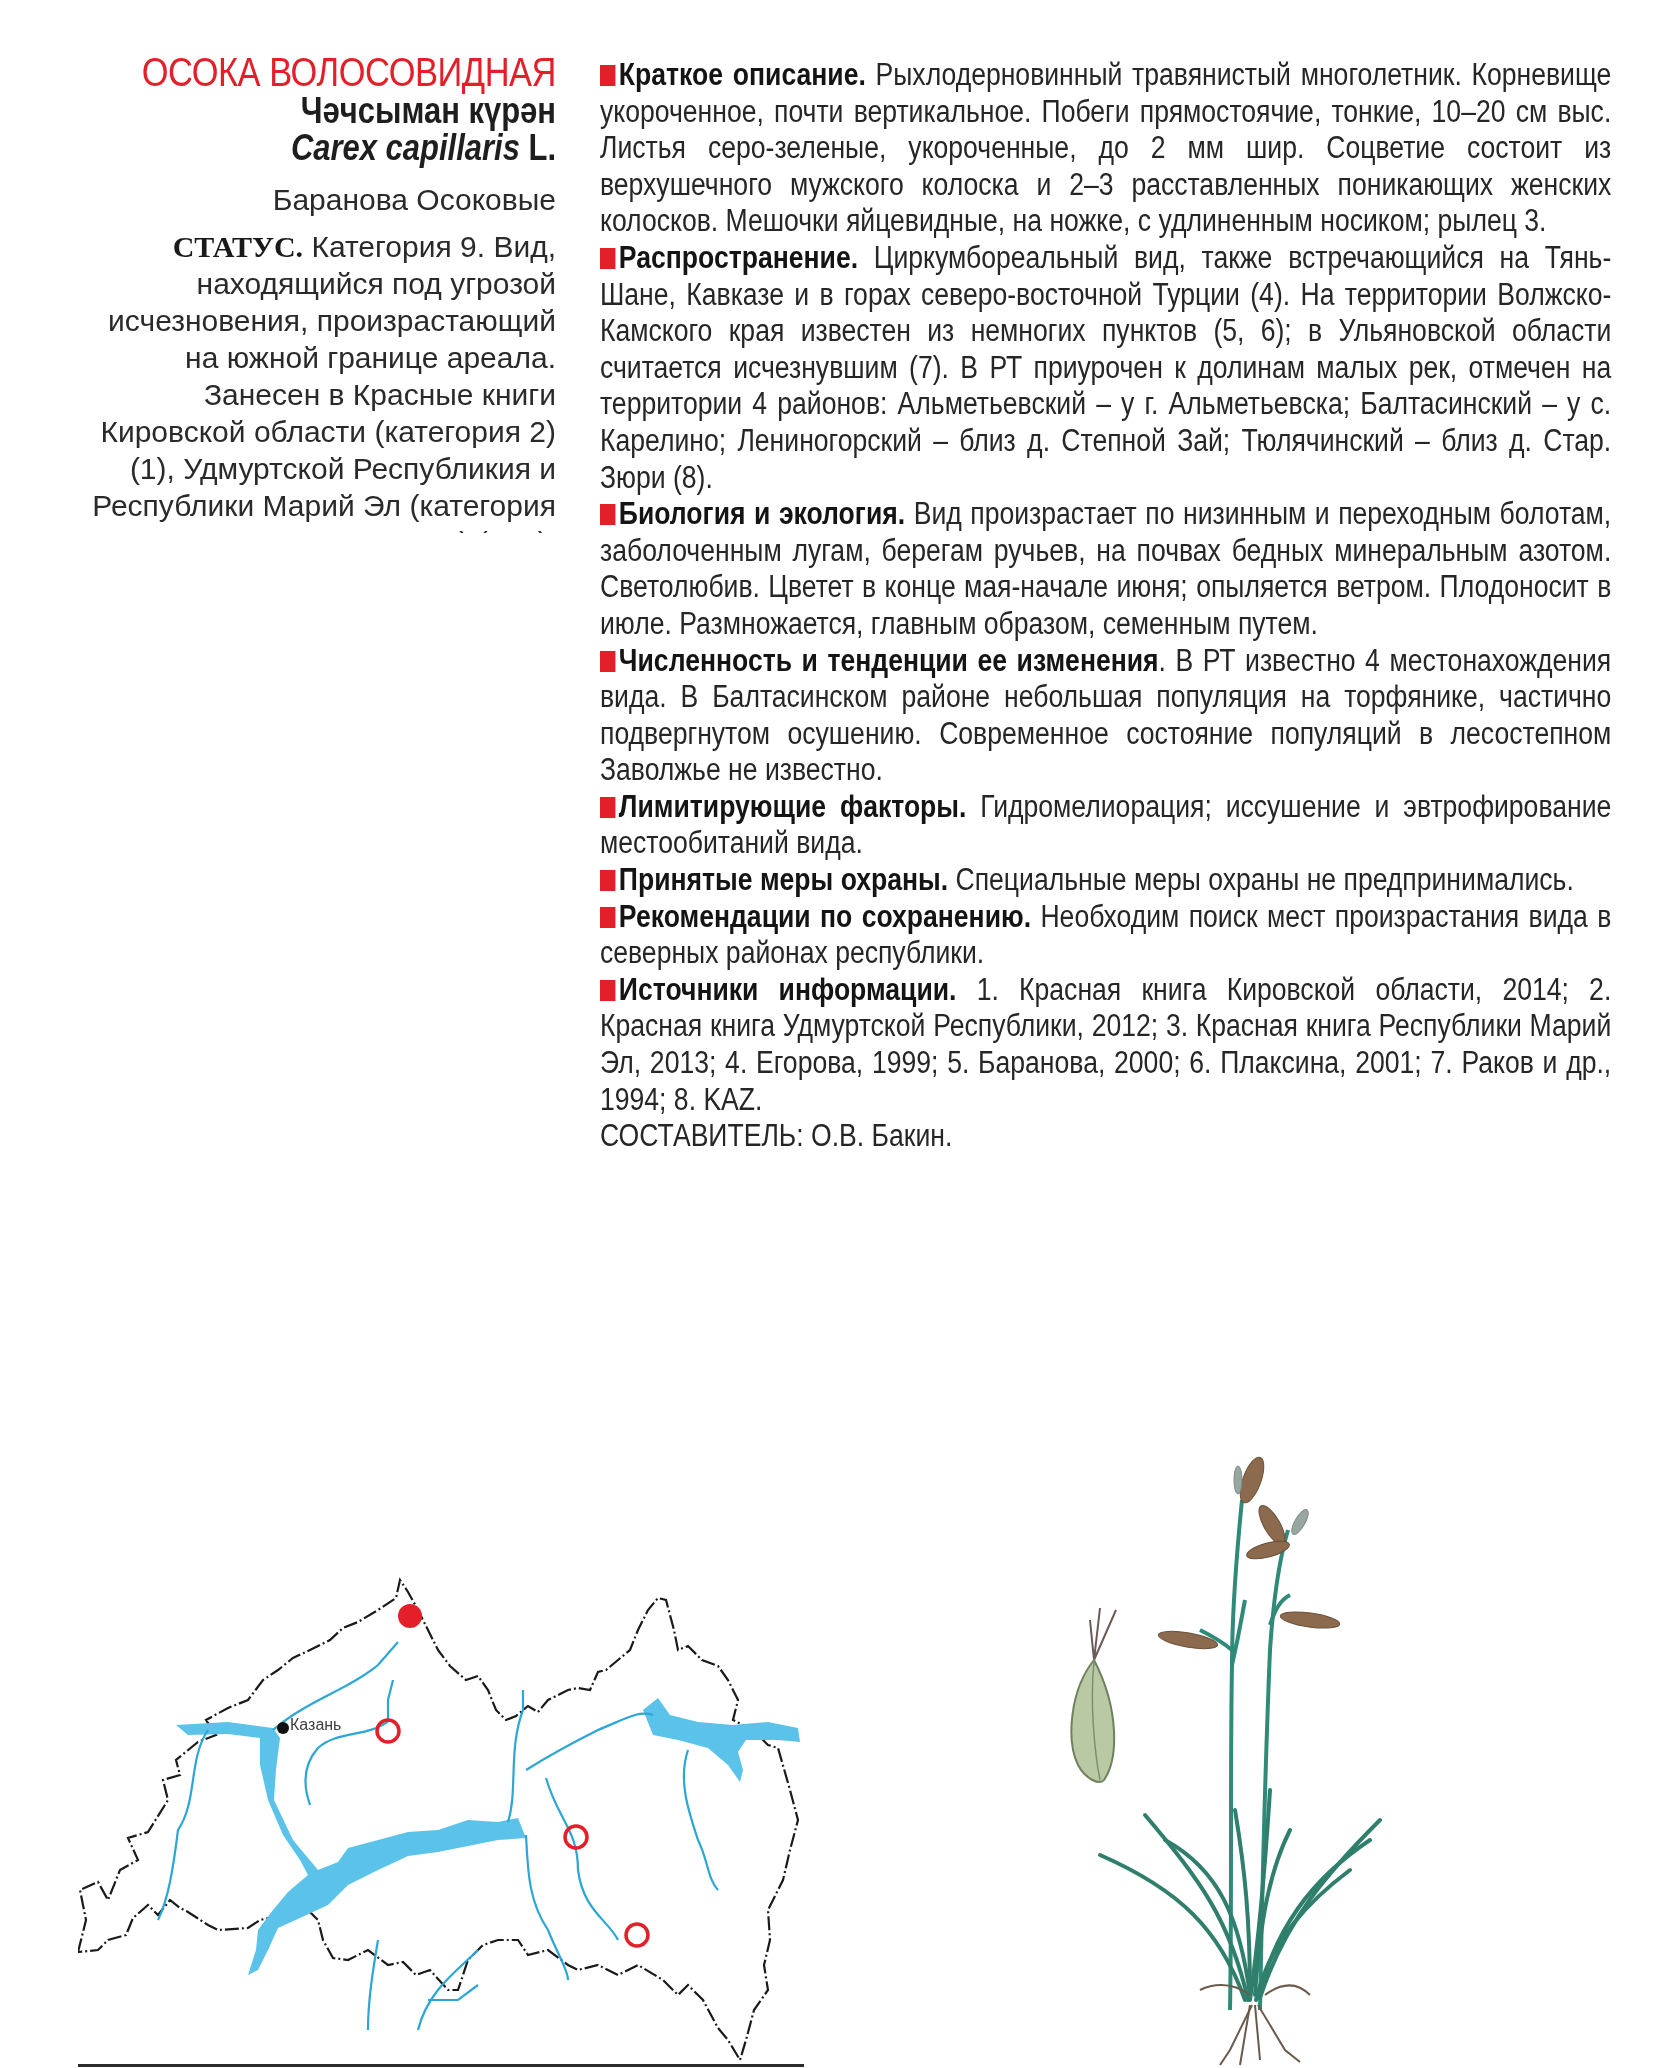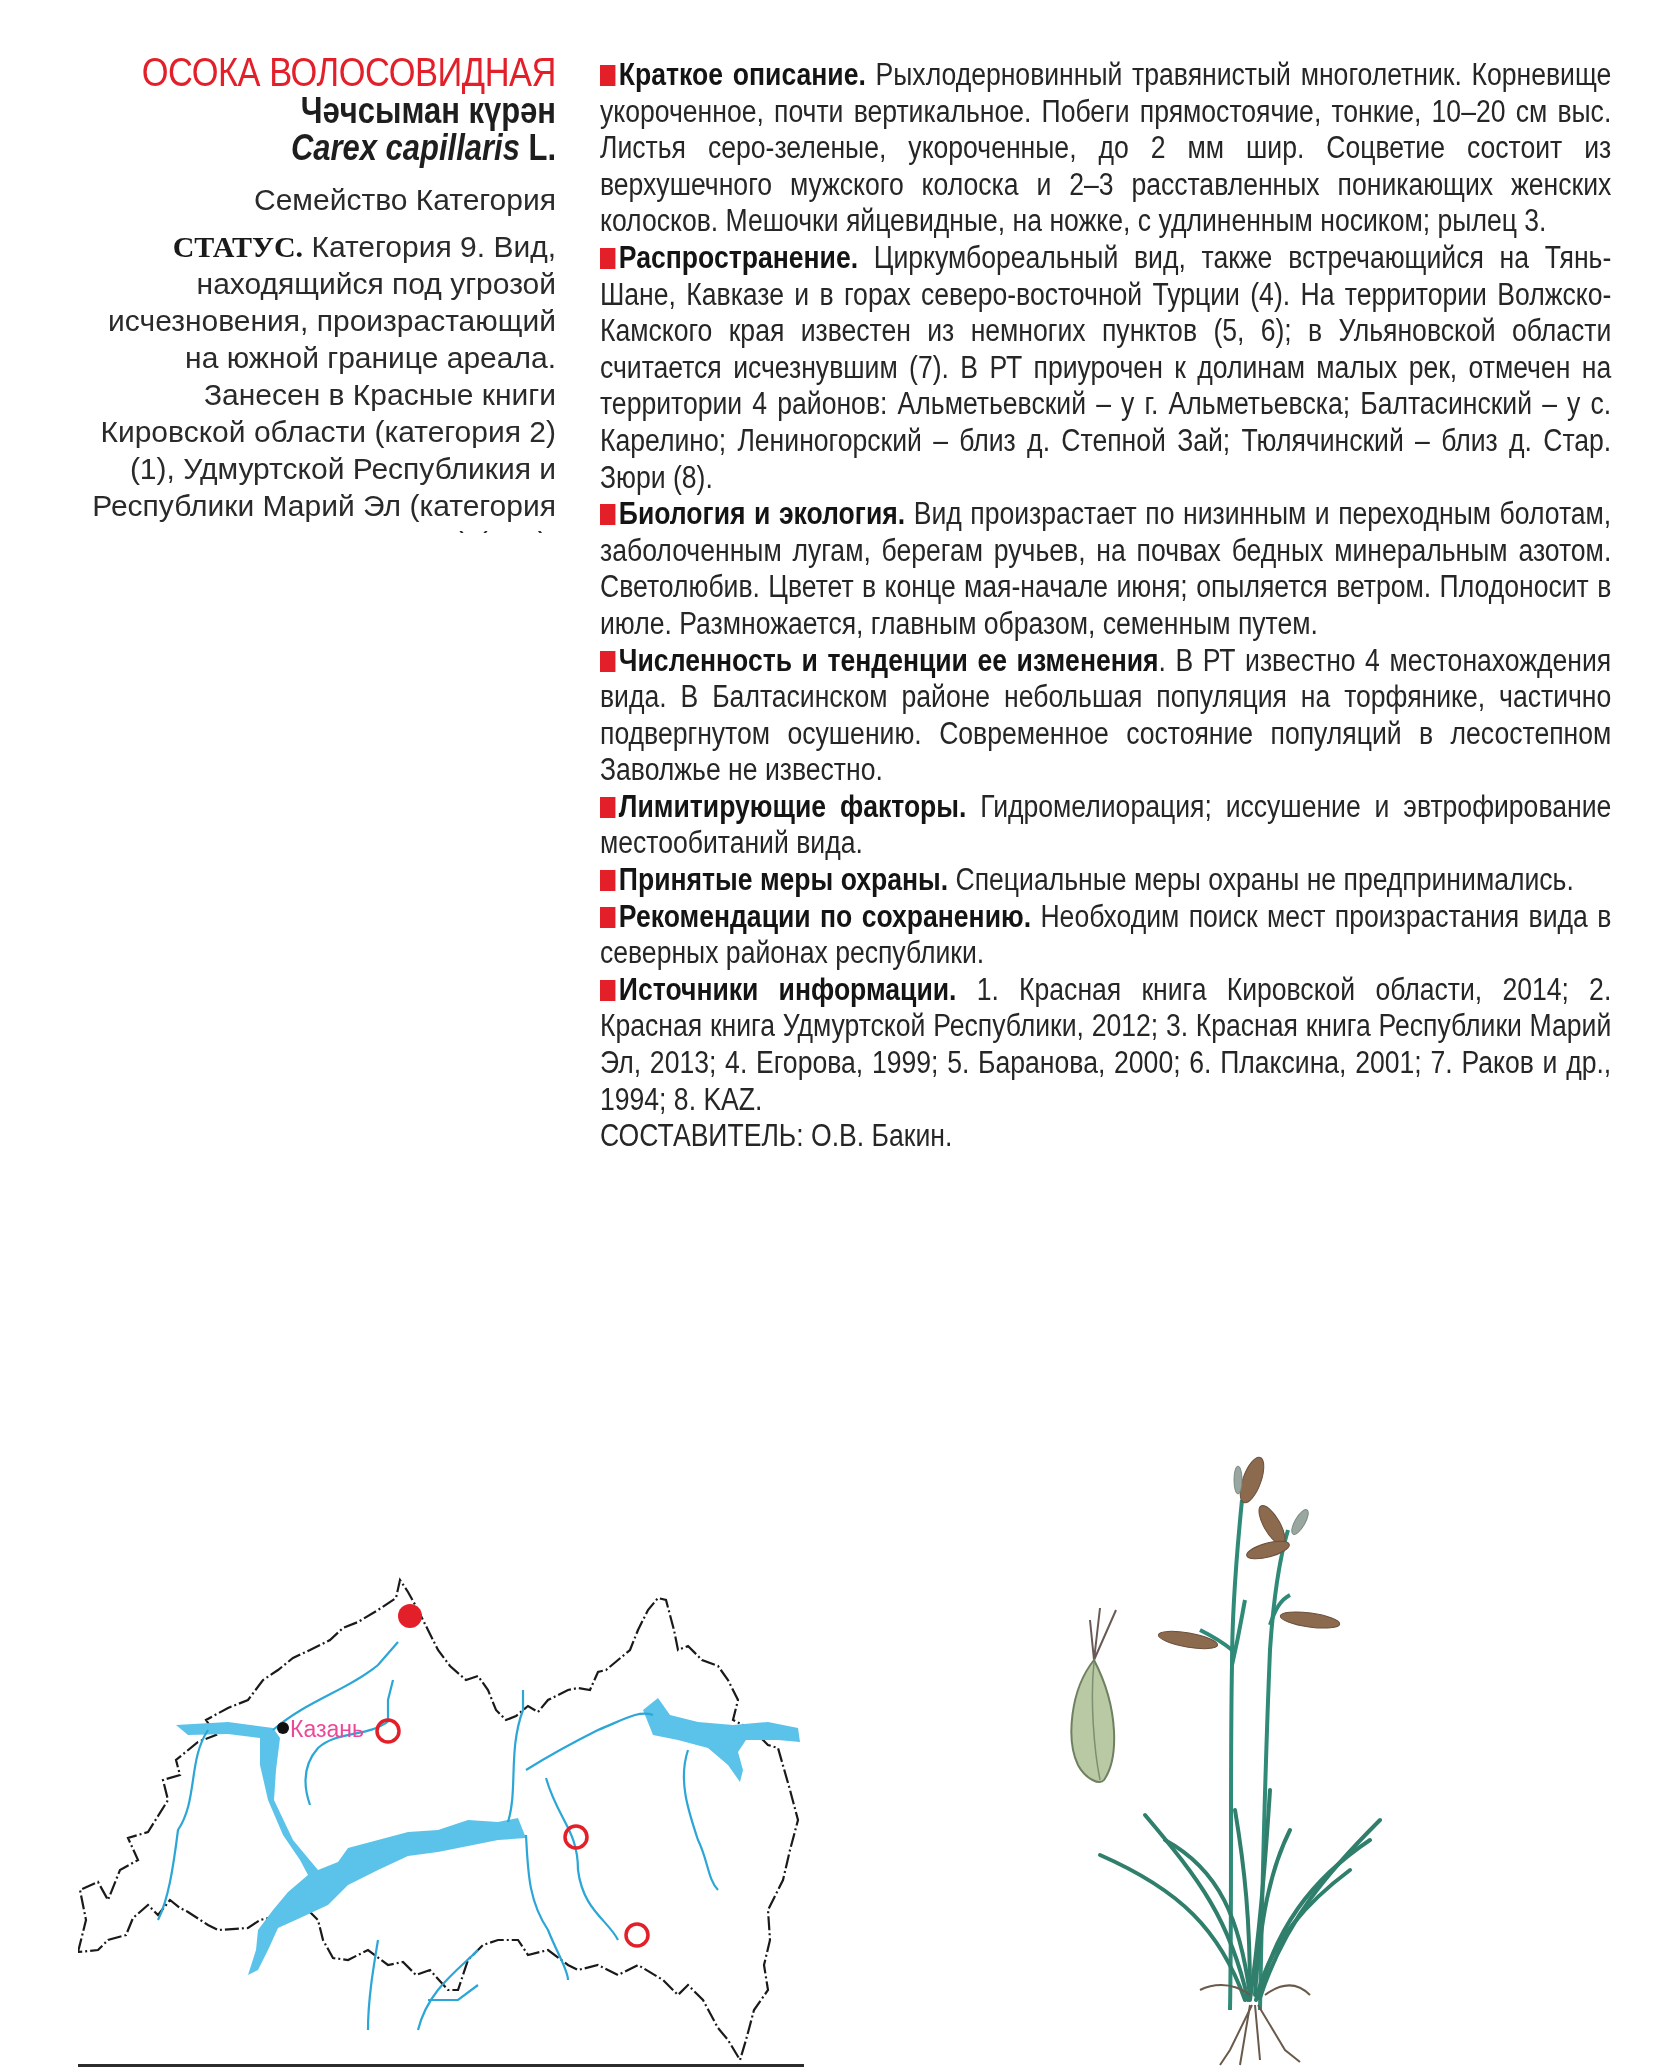--- a/index.html
+++ b/index.html
@@ -27,35 +27,35 @@
   .right-col .sect + .sect { margin-top: 0; }
   .right-col .gap { margin-top: 14px; }
   .mark { display: inline-block; width: 18px; height: 21px; background: #e3202a;
           margin-right: 4px; vertical-align: -1px; }
   .head { font-weight: bold; color: #141414; }
   .compiler { font-size: 31px; line-height: 36.6px; color: #262626; height: 28px; overflow: hidden; }
 
   
   .map { position: absolute; left: 78px; top: 1570px; width: 740px; height: 500px; }
   .map svg { position: absolute; left: 0; top: 0; }
-  .map-label { position: absolute; font-size: 23px; color: #ec4899; }
+  .map-label { position: absolute; font-size: 16px; color: #404040; }
   .rule { position: absolute; left: 78px; top: 2064px; width: 726px; height: 3px; background: #2c2c2c; }
 
   
   .plant { position: absolute; left: 1060px; top: 1450px; width: 330px; height: 618px; }
 </style>
 </head>
 <body>
 
 <div class="left-col">
   <div class="title">ОСОКА ВОЛОСОВИДНАЯ</div>
   <div class="tatar">Чәчсыман күрән</div>
   <div class="latin"><i>Carex capillaris</i> <span>L.</span></div>
   <div class="family">
-    <div>Семейство Категория</div>
+    <div>Баранова Осоковые</div>
   </div>
   <div class="status">
     <b>СТАТУС.</b>
     <span>Категория 9.</span>
     <span>Вид, находящийся под угрозой исчезновения, произрастающий на южной границе ареала. Занесен в Красные книги Кировской области (категория 2) (1), Удмуртской Республикия и Республики Марий Эл (категория 3) (2; 3).</span>
   </div>
 </div>
 
 <div class="right-col">
   <div class="sect">

